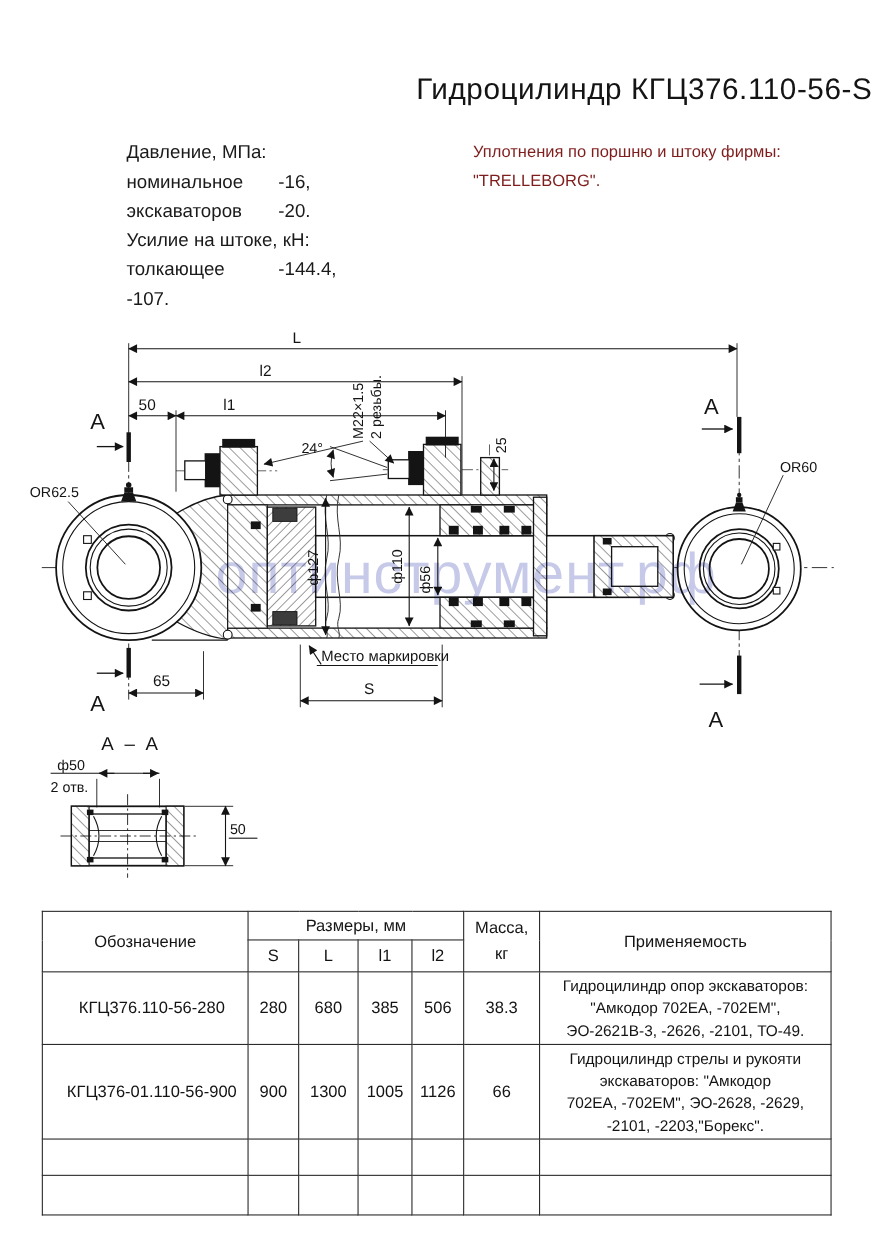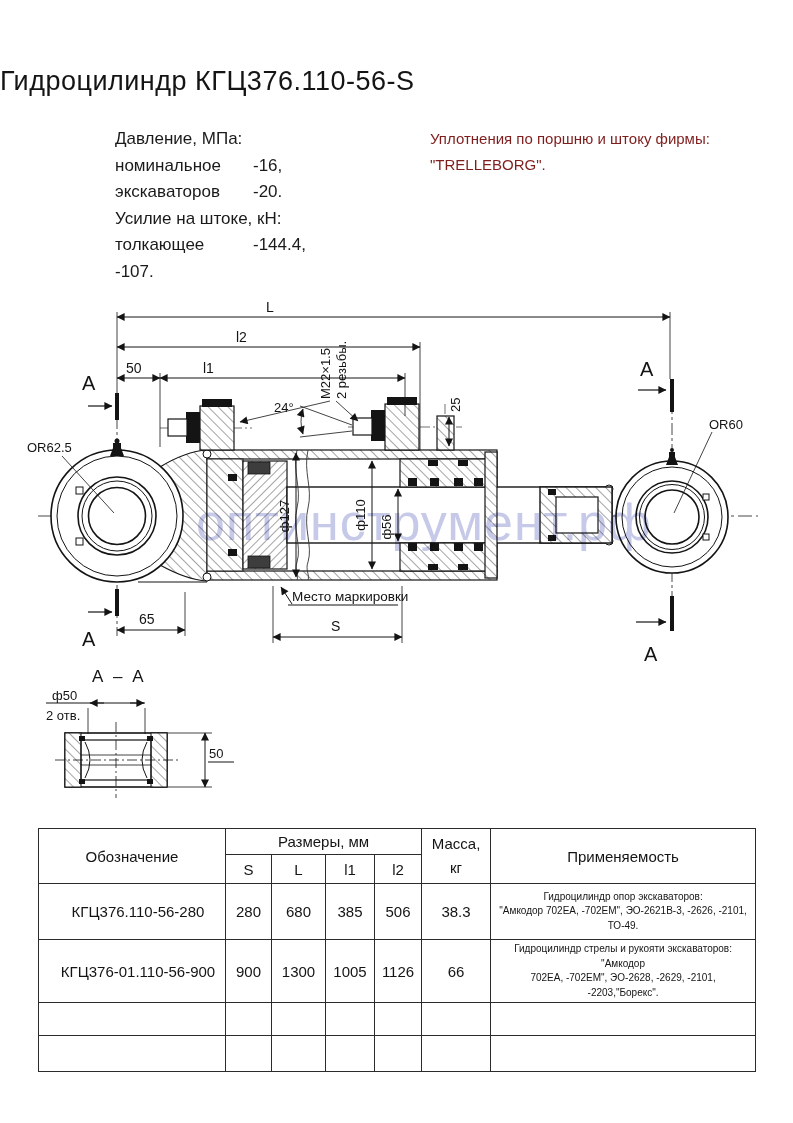--- a/index.html
+++ b/index.html
@@ -1,33 +1,33 @@
 <!DOCTYPE html>
 <html><head>
 <meta charset="utf-8">
 <style>
   html,body{margin:0;padding:0;background:#ffffff;}
   .page{position:relative;width:793px;height:1123px;background:#fff;overflow:hidden;
         font-family:"Liberation Sans",sans-serif;color:#111;}
-  .title{position:absolute;left:0;top:66px;width:793px;text-align:left;
+  .title{position:absolute;left:0;top:66px;width:793px;text-align:right;
          font-size:27px;letter-spacing:.5px;color:#141414;}
   .specs{position:absolute;left:115px;top:126px;width:310px;font-size:17px;line-height:26.5px;color:#1a1a1a;}
   .spec-row{display:flex;}
   .spec-label{width:138px;}
   .seals{position:absolute;left:430px;top:126px;width:330px;font-size:15px;line-height:26px;color:#7f1d1d;}
   .wm{position:absolute;left:196px;top:492px;font-size:52px;color:#c6c9e8;white-space:nowrap;
       mix-blend-mode:multiply;letter-spacing:1px;z-index:6;}
   svg{position:absolute;left:0;top:0;z-index:2;}
   svg text{font-family:"Liberation Sans",sans-serif;fill:#141414;}
   .spec-table{position:absolute;left:38px;top:828px;width:717px;border-collapse:collapse;
               table-layout:fixed;z-index:3;font-size:15px;color:#141414;}
   .spec-table td,.spec-table th{border:1.5px solid #2b2b2b;padding:0;text-align:center;
               font-weight:normal;overflow:hidden;}
   .des{text-align:right;padding-left:12px !important;}
-  .app{font-size:10px;line-height:1.45;padding:2px 4px !important;}
+  .app{font-size:14px;line-height:1.45;padding:2px 4px !important;}
   .hr1{height:26px}.hr2{height:29px}.dr1{height:56px}.dr2{height:57px}.dr3{height:33px}.dr4{height:36px}
   .mass2{line-height:1.6;margin-top:24px;}
 </style>
 </head>
 <body>
 
 <div class="page">
 
   <div class="title">Гидроцилиндр КГЦ376.110-56-S</div>
 

